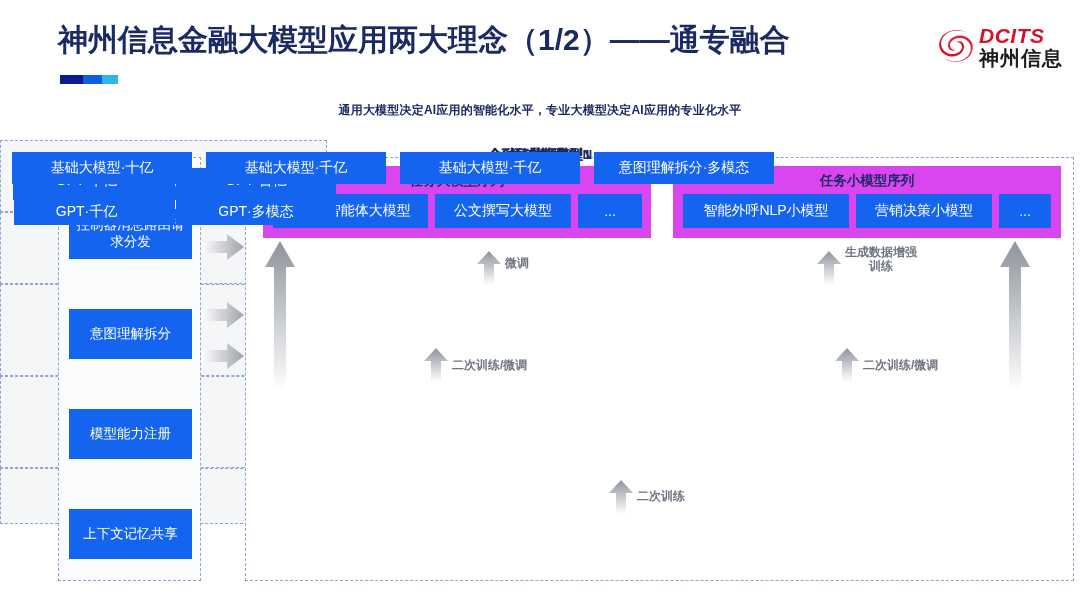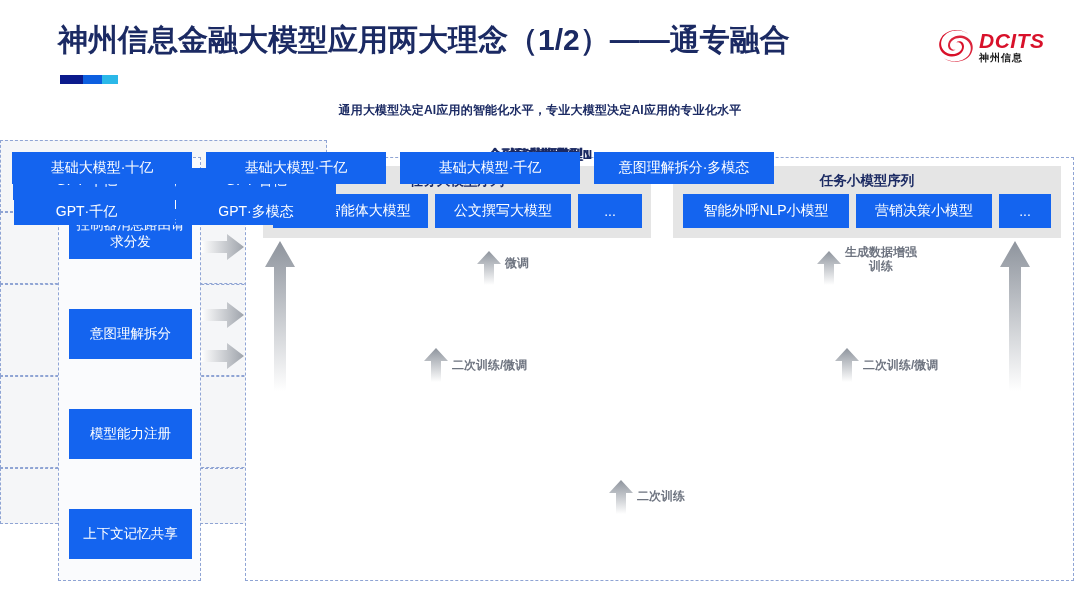--- a/index.html
+++ b/index.html
@@ -27,21 +27,21 @@
     position:absolute; left:0; top:102px; width:1080px;
     text-align:center; font-size:12px; font-weight:bold;
     color:#1b2a63; letter-spacing:0.2px;
   }
 
   
   #logo { position:absolute; right:14px; top:20px; width:130px; height:52px; display:flex; align-items:center; }
   #logo-mark { width:40px; height:40px; flex:0 0 40px; }
   #logo-text { margin-left:3px; line-height:1; }
   #logo-en { font-size:21px; font-weight:bold; font-style:italic; color:#d8112a; letter-spacing:0.5px; }
-  #logo-cn { font-size:10px; font-weight:bold; color:#1b1b1b; letter-spacing:1px; margin-top:2px; }
+  #logo-cn { font-size:20px; font-weight:bold; color:#1b1b1b; letter-spacing:1px; margin-top:2px; }
 
   
   #diagram { position:absolute; left:0; top:140px; width:1080px; height:468px; }
 
   .dashed-panel {
     position:absolute;
     border:1px dashed #8fa4d4;
     background:#ffffff;
   }
 
@@ -63,21 +63,21 @@
   #ctrl-2 { top:251px; height:50px; }
   #ctrl-3 { top:351px; height:50px; }
 
   
   .r-arrow { position:absolute; width:43px; height:26px; }
 
   
   #main-panel { left:245px; top:17px; width:829px; height:424px; background:#ffffff; }
 
   
-  .group-card { position:absolute; background:#e5e5e5; }
+  .group-card { position:absolute; background:#d946ef; }
   .group-title {
     position:absolute; left:0; top:6px; width:100%;
     text-align:center; font-size:13.5px; font-weight:bold; color:#1b2a63;
   }
   .blue-chip {
     position:absolute; background:#1464ef; color:#fff;
     display:flex; align-items:center; justify-content:center;
     font-size:14px; white-space:nowrap; text-align:center;
   }
 

